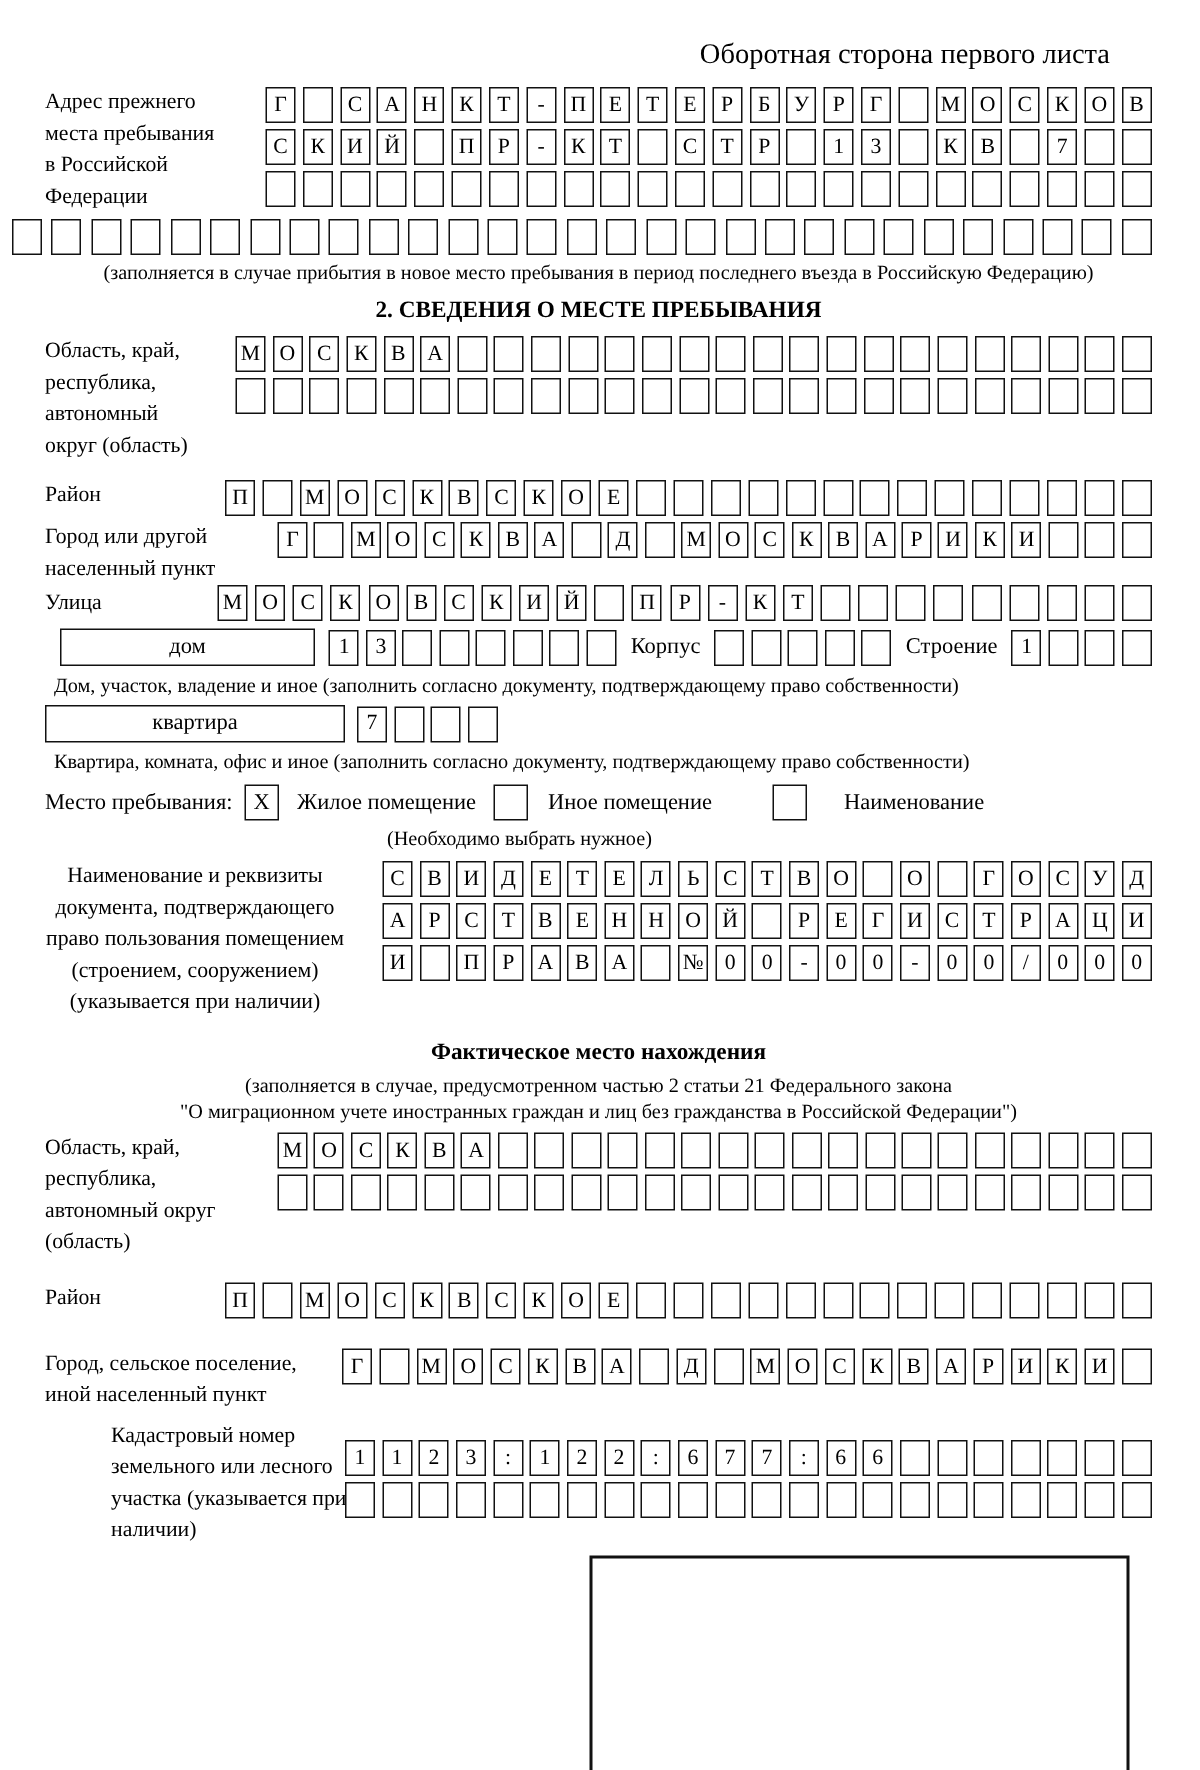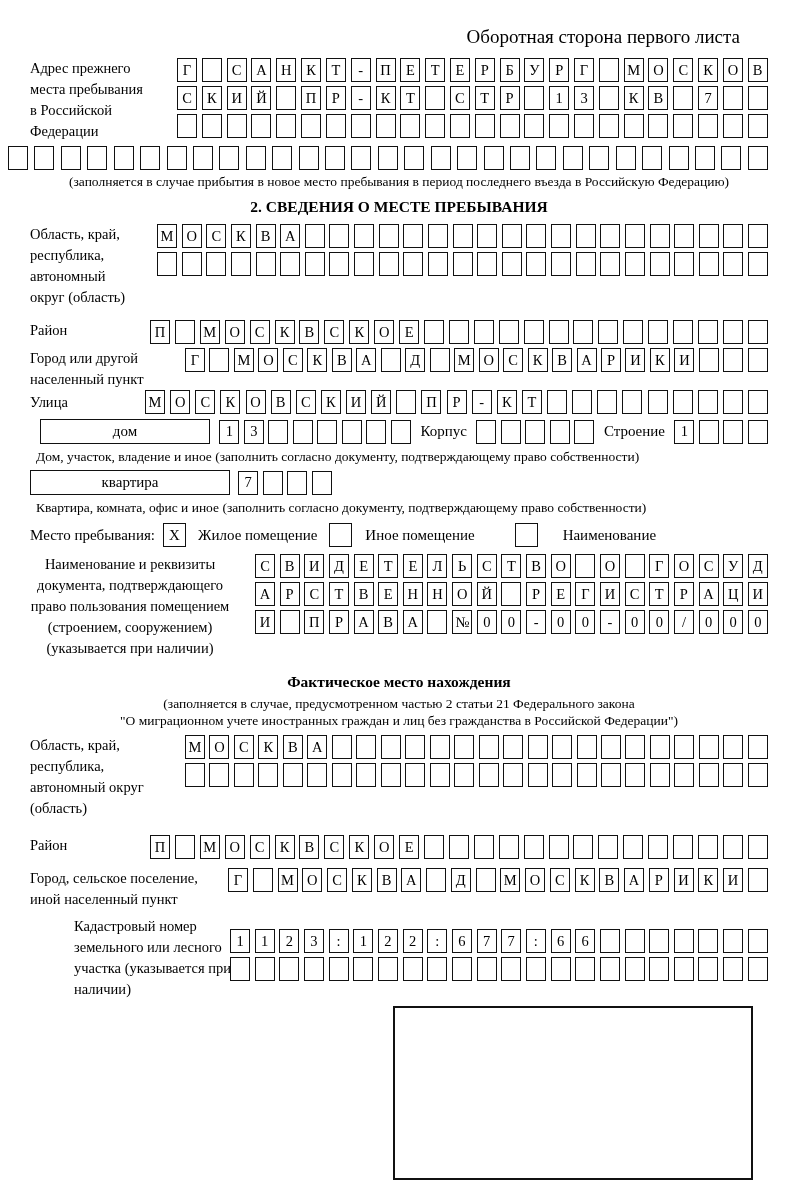--- a/index.html
+++ b/index.html
@@ -374,20 +374,21 @@
     <span style="margin-left:12px;">Жилое помещение</span>
     <span class="cb" style="margin-left:12px;">
       <span></span>
     </span>
     <span style="margin-left:13px;">Иное помещение</span>
     <span class="cb" style="margin-left:40px;">
       <span></span>
     </span>
     <span style="margin-left:25px;">Наименование</span>
   </div>
+  <div class="caption" style="margin:3px 0 0 228px;">(Необходимо выбрать нужное)</div>
 
   <div class="field" style="margin-top:7px;">
     <div class="flabel" style="width:225px;text-align:center;">
       <div style="width:200px;">Наименование и реквизиты документа, подтверждающего право пользования помещением (строением, сооружением) (указывается при наличии)</div>
     </div>
     <div class="gridcol">
       <div class="grow">
           <div class="cell">С</div>
           <div class="cell">В</div>
           <div class="cell">И</div>
@@ -549,21 +550,21 @@
           <div class="cell"></div>
           <div class="cell"></div>
           <div class="cell"></div>
           <div class="cell"></div>
           <div class="cell"></div>
           <div class="cell"></div>
         </div>
     </div>
   </div>
 
-  <div class="field" style="margin-top:9px;justify-content:flex-end;">
+  <div class="field" style="margin-top:20px;justify-content:flex-end;">
     <div class="flabel" style="width:198px;">
       <div style="width:190px;">Город, сельское поселение, иной населенный пункт</div>
     </div>
     <div class="gridcol">
       <div class="grow">
           <div class="cell">Г</div>
           <div class="cell"></div>
           <div class="cell">М</div>
           <div class="cell">О</div>
           <div class="cell">С</div>

